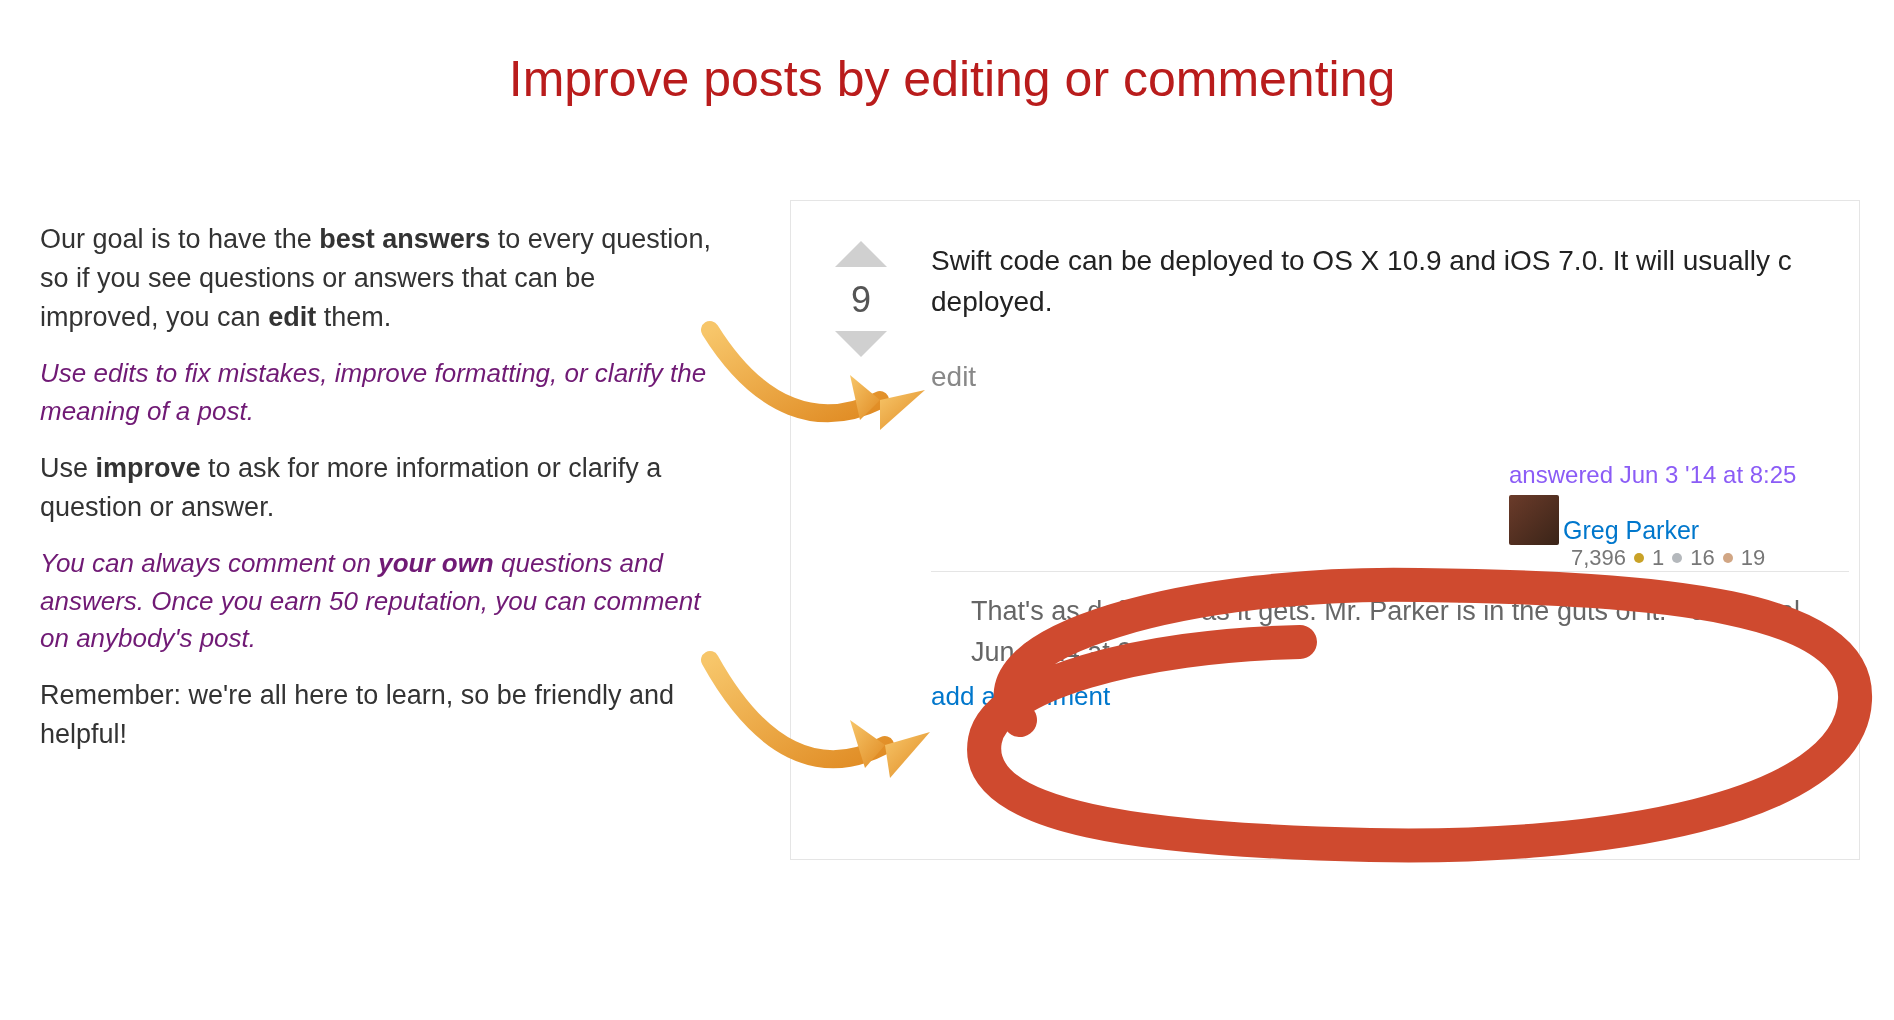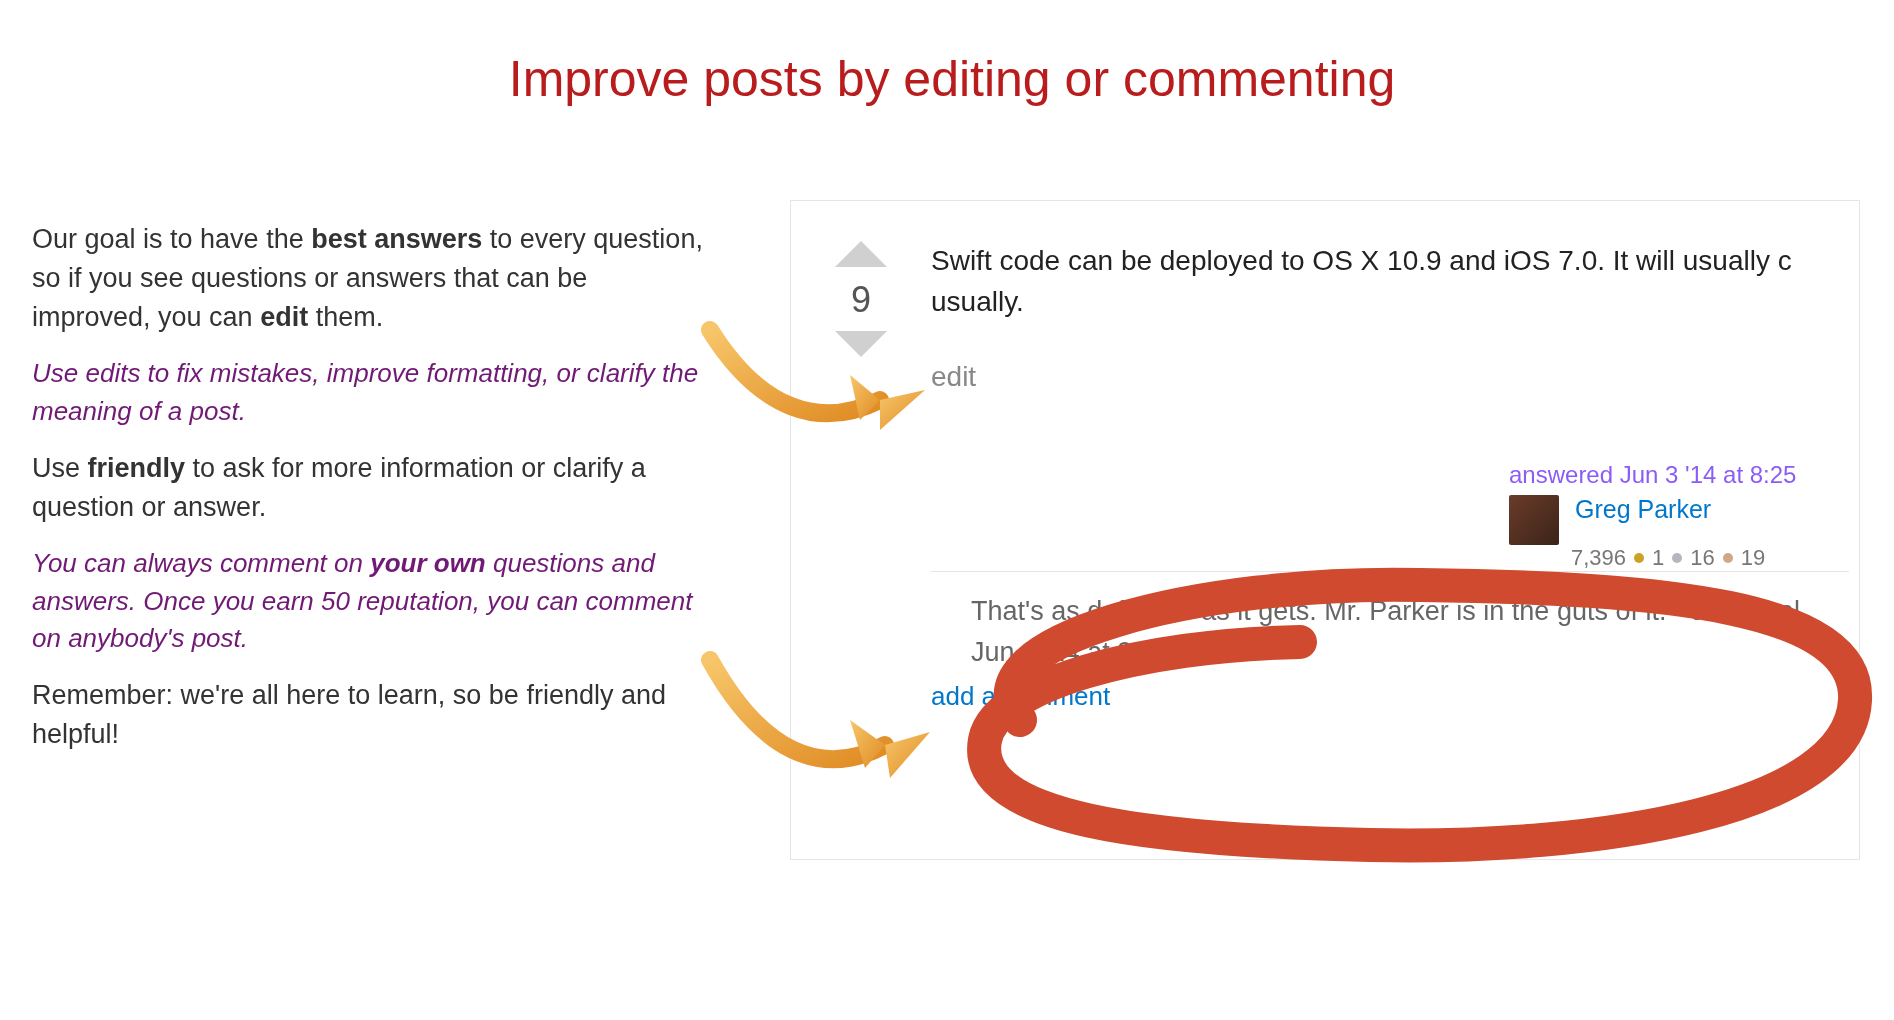--- a/index.html
+++ b/index.html
@@ -22,21 +22,21 @@
     top: 50px;
     left: 5px;
     width: 100%;
     text-align: center;
     font-size: 50px;
     font-weight: 400;
     color: #b91c1c;
   }
   .left-col {
     position: absolute;
-    left: 32px;
+    left: 40px;
     top: 220px;
     width: 680px;
     font-size: 27px;
     line-height: 1.45;
     color: #333;
   }
   .left-col p { margin: 0 0 18px 0; }
   .indent {
     margin-left: 50px;
     font-style: italic;
@@ -110,23 +110,23 @@
     position: absolute;
     right: 10px;
     top: 260px;
     width: 340px;
     font-size: 24px;
     color: #666;
   }
   .usercard .answered-line { color: #8b5cf6; font-size: 24px; }
   .usercard .user-row {
     display: flex;
-    align-items: flex-start;
+    align-items: flex-end;
     margin-top: 6px;
-    gap: 16px;
+    gap: 4px;
   }
   .avatar {
     width: 50px; height: 50px;
     background: linear-gradient(135deg,#6b3b2a,#3a2418);
     border-radius: 2px;
   }
   .username { color: #0077cc; font-size: 25px; }
   .rep-row {
     margin-left: 62px;
     font-size: 22px;
@@ -183,39 +183,39 @@
 
 <div class="title">Improve posts by editing or commenting</div>
 
 <div class="left-col">
   <p>
     <span>Our goal is to have the </span><span class="boldit">best answers</span><span> to every question, so if you see questions or answers that can be improved, you can </span><span class="boldit">edit</span><span> them.</span>
   </p>
   <p class="indent">Use edits to fix mistakes, improve formatting, or clarify the meaning of a post.</p>
 
   <p class="gap-lg">
-    <span>Use </span><span class="boldit">friendly</span><span> to ask for more information or clarify a question or answer.</span>
+    <span>Use </span><span class="boldit">improve</span><span> to ask for more information or clarify a question or answer.</span>
   </p>
   <p class="indent">
     <span>You can always comment on </span><span class="boldit">your own</span><span> questions and answers. Once you earn 50 reputation, you can comment on anybody's post.</span>
   </p>
   <p>Remember: we're all here to learn, so be friendly and helpful!</p>
 </div>
 
 <div class="right-panel">
   <div class="right-inner">
     <div class="vote-col">
       <div class="tri-up"></div>
       <div class="vote-count">9</div>
       <div class="tri-down"></div>
     </div>
 
     <div class="answer-body">
       <div>Swift code can be deployed to OS X 10.9 and iOS 7.0. It will usually c</div>
-      <div>usually.</div>
+      <div>deployed.</div>
     </div>
 
     <div class="edit-link">edit</div>
 
     <div class="usercard">
       <div class="answered-line">answered Jun 3 '14 at 8:25</div>
       <div class="user-row">
         <div class="avatar"></div>
         <div class="username">Greg Parker</div>
       </div>

